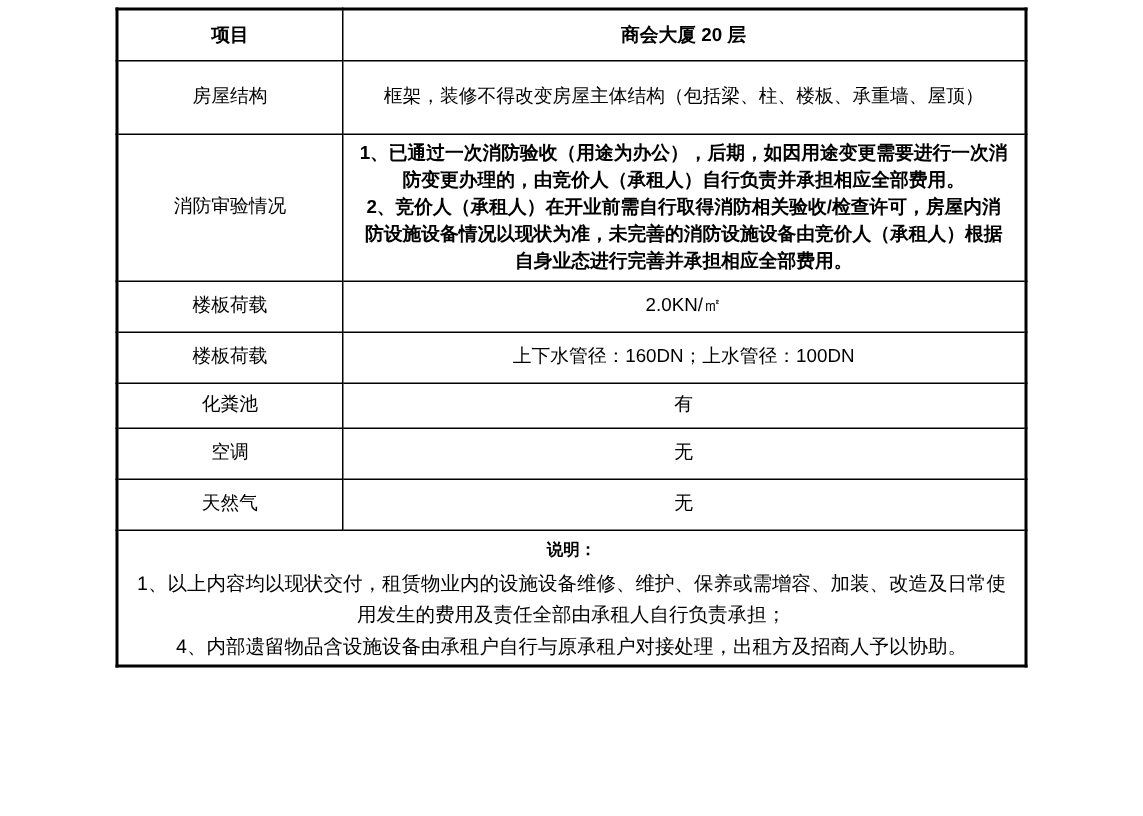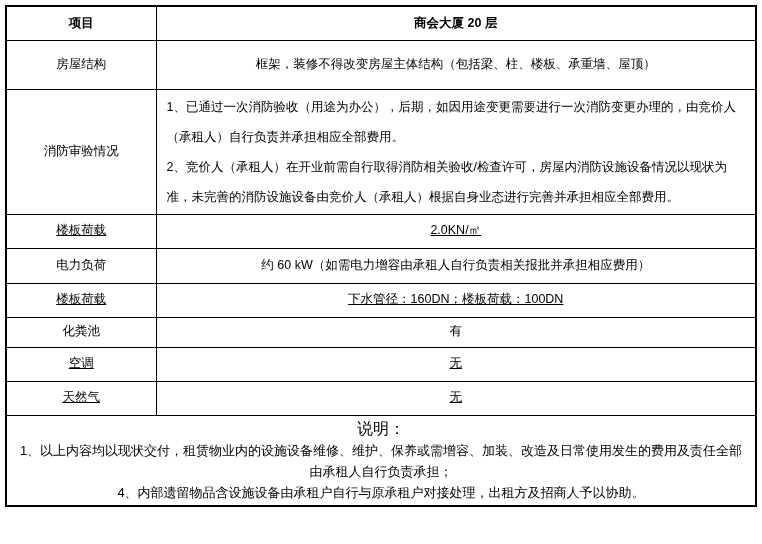--- a/index.html
+++ b/index.html
@@ -2,21 +2,21 @@
 <html><head>
 <meta charset="utf-8">
 <style>
   html,body{margin:0;padding:0;background:#ffffff;}
   body{
     width:762px;height:544px;overflow:hidden;
     font-family:"Liberation Sans","DejaVu Sans",sans-serif;
     color:#000;
     -webkit-font-smoothing:antialiased;
   }
-  .sheet{box-sizing:border-box;width:752px;margin:5px auto 0 auto;}
+  .sheet{box-sizing:border-box;width:608px;margin:5px auto 0 auto;}
   table.spec{
     width:100%;
     border-collapse:collapse;
     table-layout:fixed;
     border:2px solid #000;
   }
   table.spec col.c1{width:150px;}
   table.spec td{
     border:1px solid #000;
     text-align:center;
@@ -24,31 +24,31 @@
     font-size:12.5px;
     line-height:1.55;
     padding:2px 10px;
     box-sizing:border-box;
     word-break:break-all;
   }
   .bold{font-weight:bold;}
   .r-header td{height:34px;font-size:13px;}
   .r-tall td{height:49px;}
   .r-fire td{height:98px;}
-  .r-med td{height:34px;text-decoration:underline;}
+  .r-med td{height:34px;}
   .r-power td{height:35px;}
   .r-small td{height:30px;margin-top:10px;}
-  .fire-p{text-align:left;line-height:30px;margin:0;}
+  .fire-p{text-align:center;line-height:18px;margin:0;font-weight:bold;}
   .r-notes td{
     height:72px;
     text-align:left;
     vertical-align:top;
     padding:6px 10px 4px 10px;
   }
-  .notes-title{font-weight:normal;font-size:16px;line-height:22px;}
+  .notes-title{font-weight:bold;font-size:11px;line-height:22px;}
   .notes-line{font-size:13px;line-height:21px;}
 </style>
 </head>
 <body>
 
 <div class="sheet">
   <table class="spec">
     <colgroup>
         <col class="c1">
         <col class="c2">
@@ -72,28 +72,24 @@
         <p class="fire-p">1、已通过一次消防验收（用途为办公），后期，如因用途变更需要进行一次消防变更办理的，由竞价人（承租人）自行负责并承担相应全部费用。</p>
         <p class="fire-p">2、竞价人（承租人）在开业前需自行取得消防相关验收/检查许可，房屋内消防设施设备情况以现状为准，未完善的消防设施设备由竞价人（承租人）根据自身业态进行完善并承担相应全部费用。</p>
       </td>
     </tr>
 
     <tr class="r-med">
       <td>楼板荷载</td>
       <td>2.0KN/㎡</td>
     </tr>
 
-    <tr class="r-power">
-      <td>电力负荷</td>
-      <td>约 60 kW（如需电力增容由承租人自行负责相关报批并承担相应费用）</td>
-    </tr>
 
     <tr class="r-med">
       <td>楼板荷载</td>
-      <td>下水管径：160DN；楼板荷载：100DN</td>
+      <td>上下水管径：160DN；上水管径：100DN</td>
     </tr>
 
     <tr class="r-small">
       <td>化粪池</td>
       <td>有</td>
     </tr>
 
     <tr class="r-med">
       <td>空调</td>
       <td>无</td>

